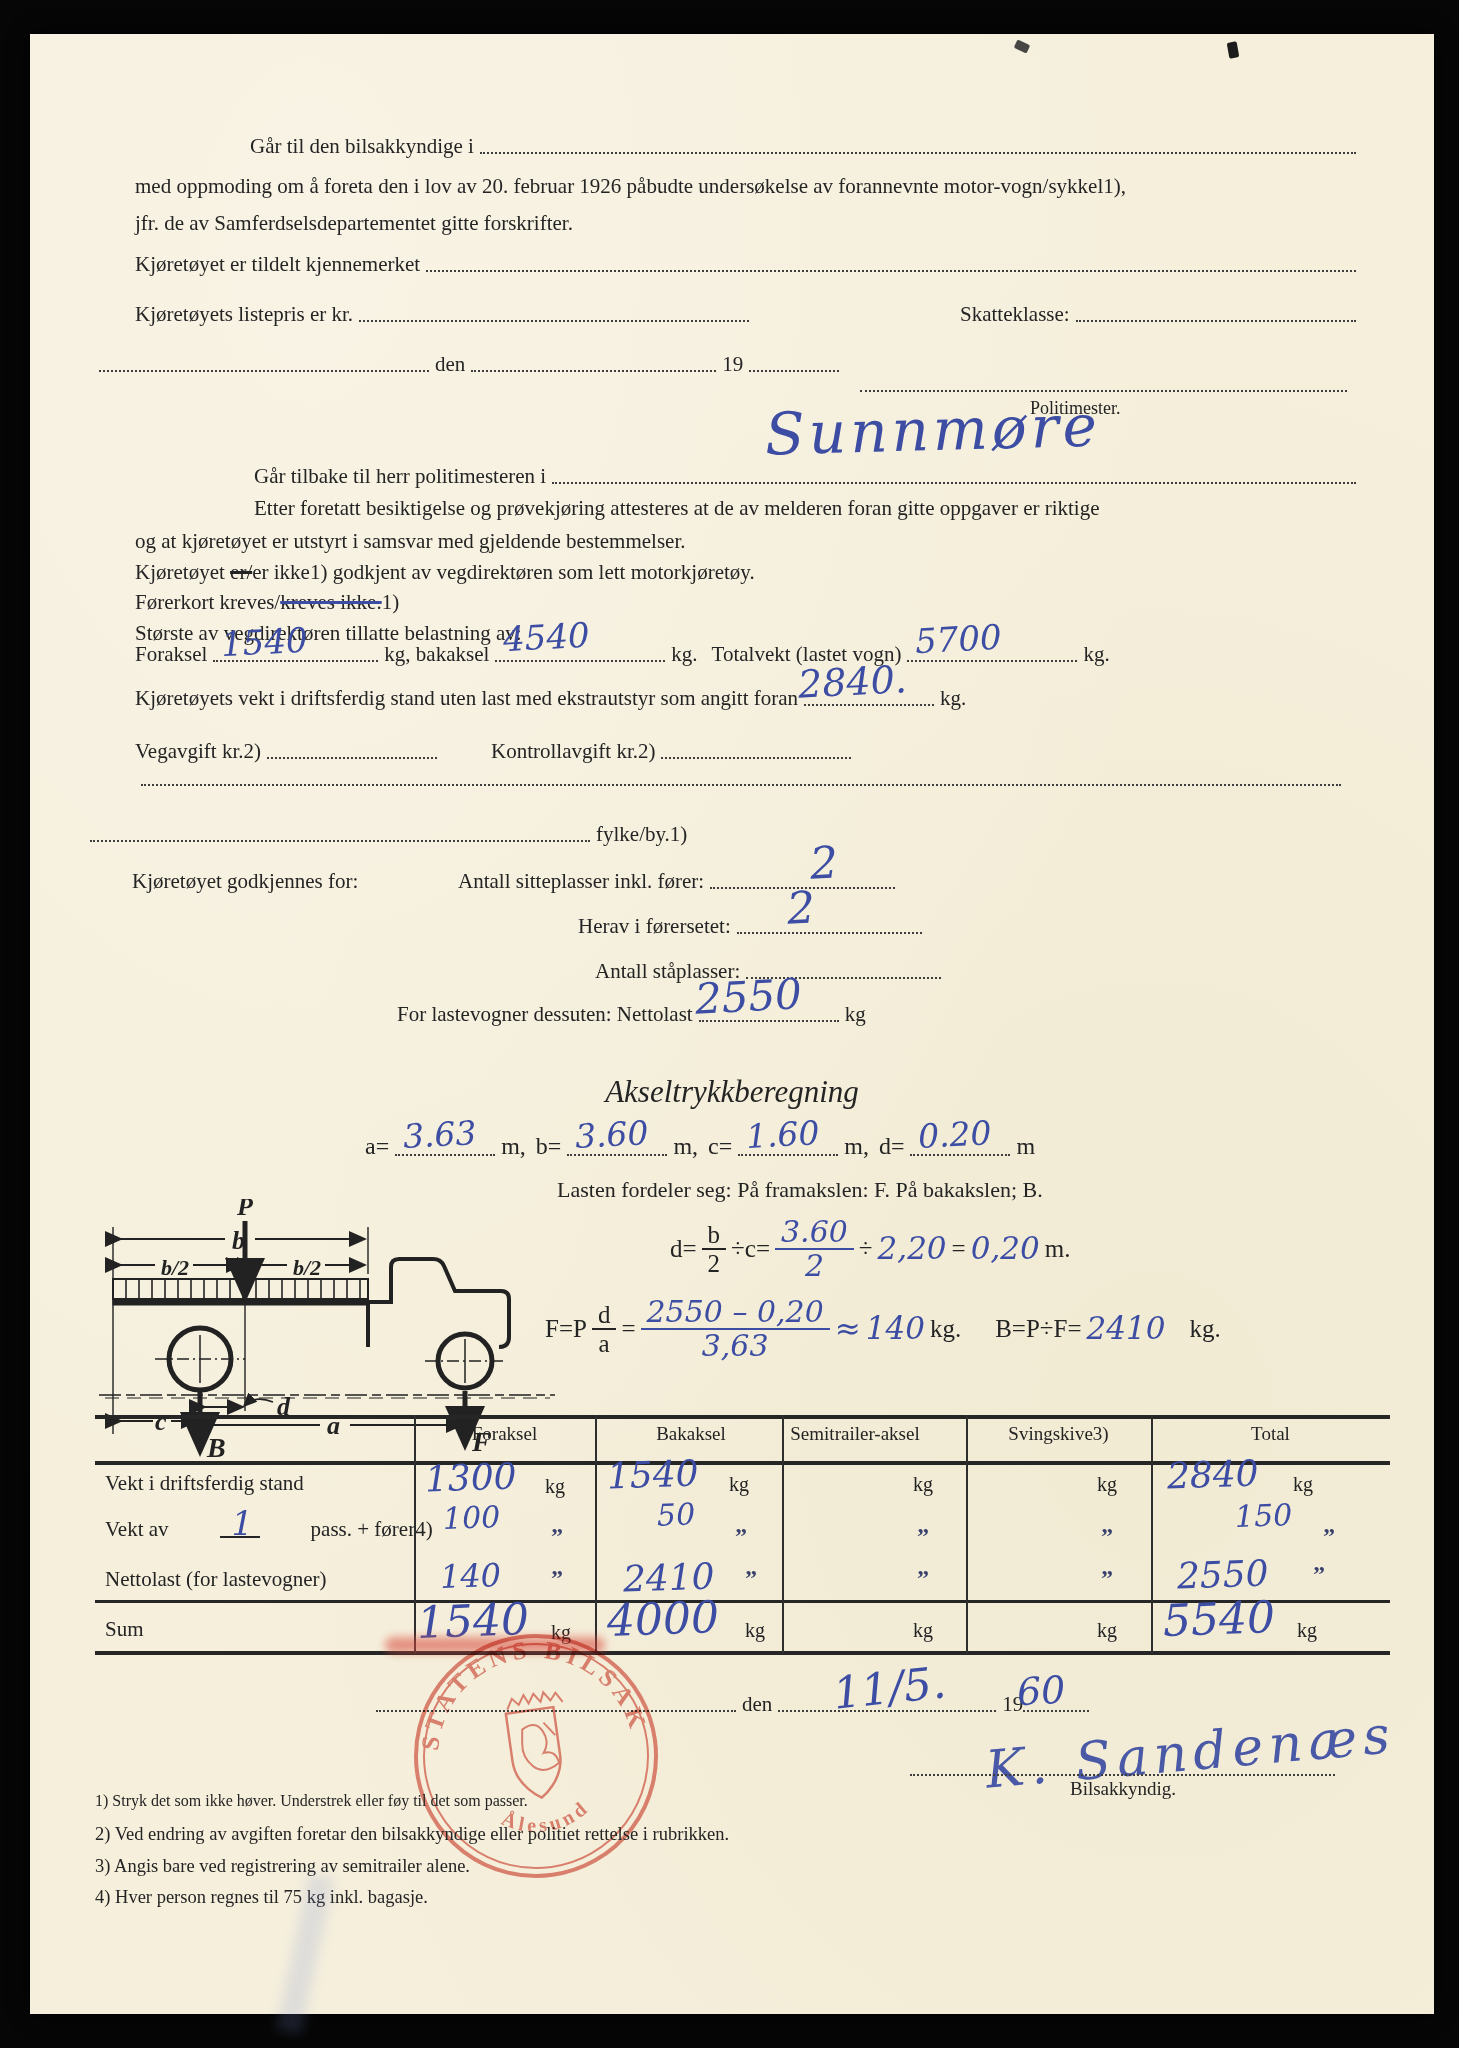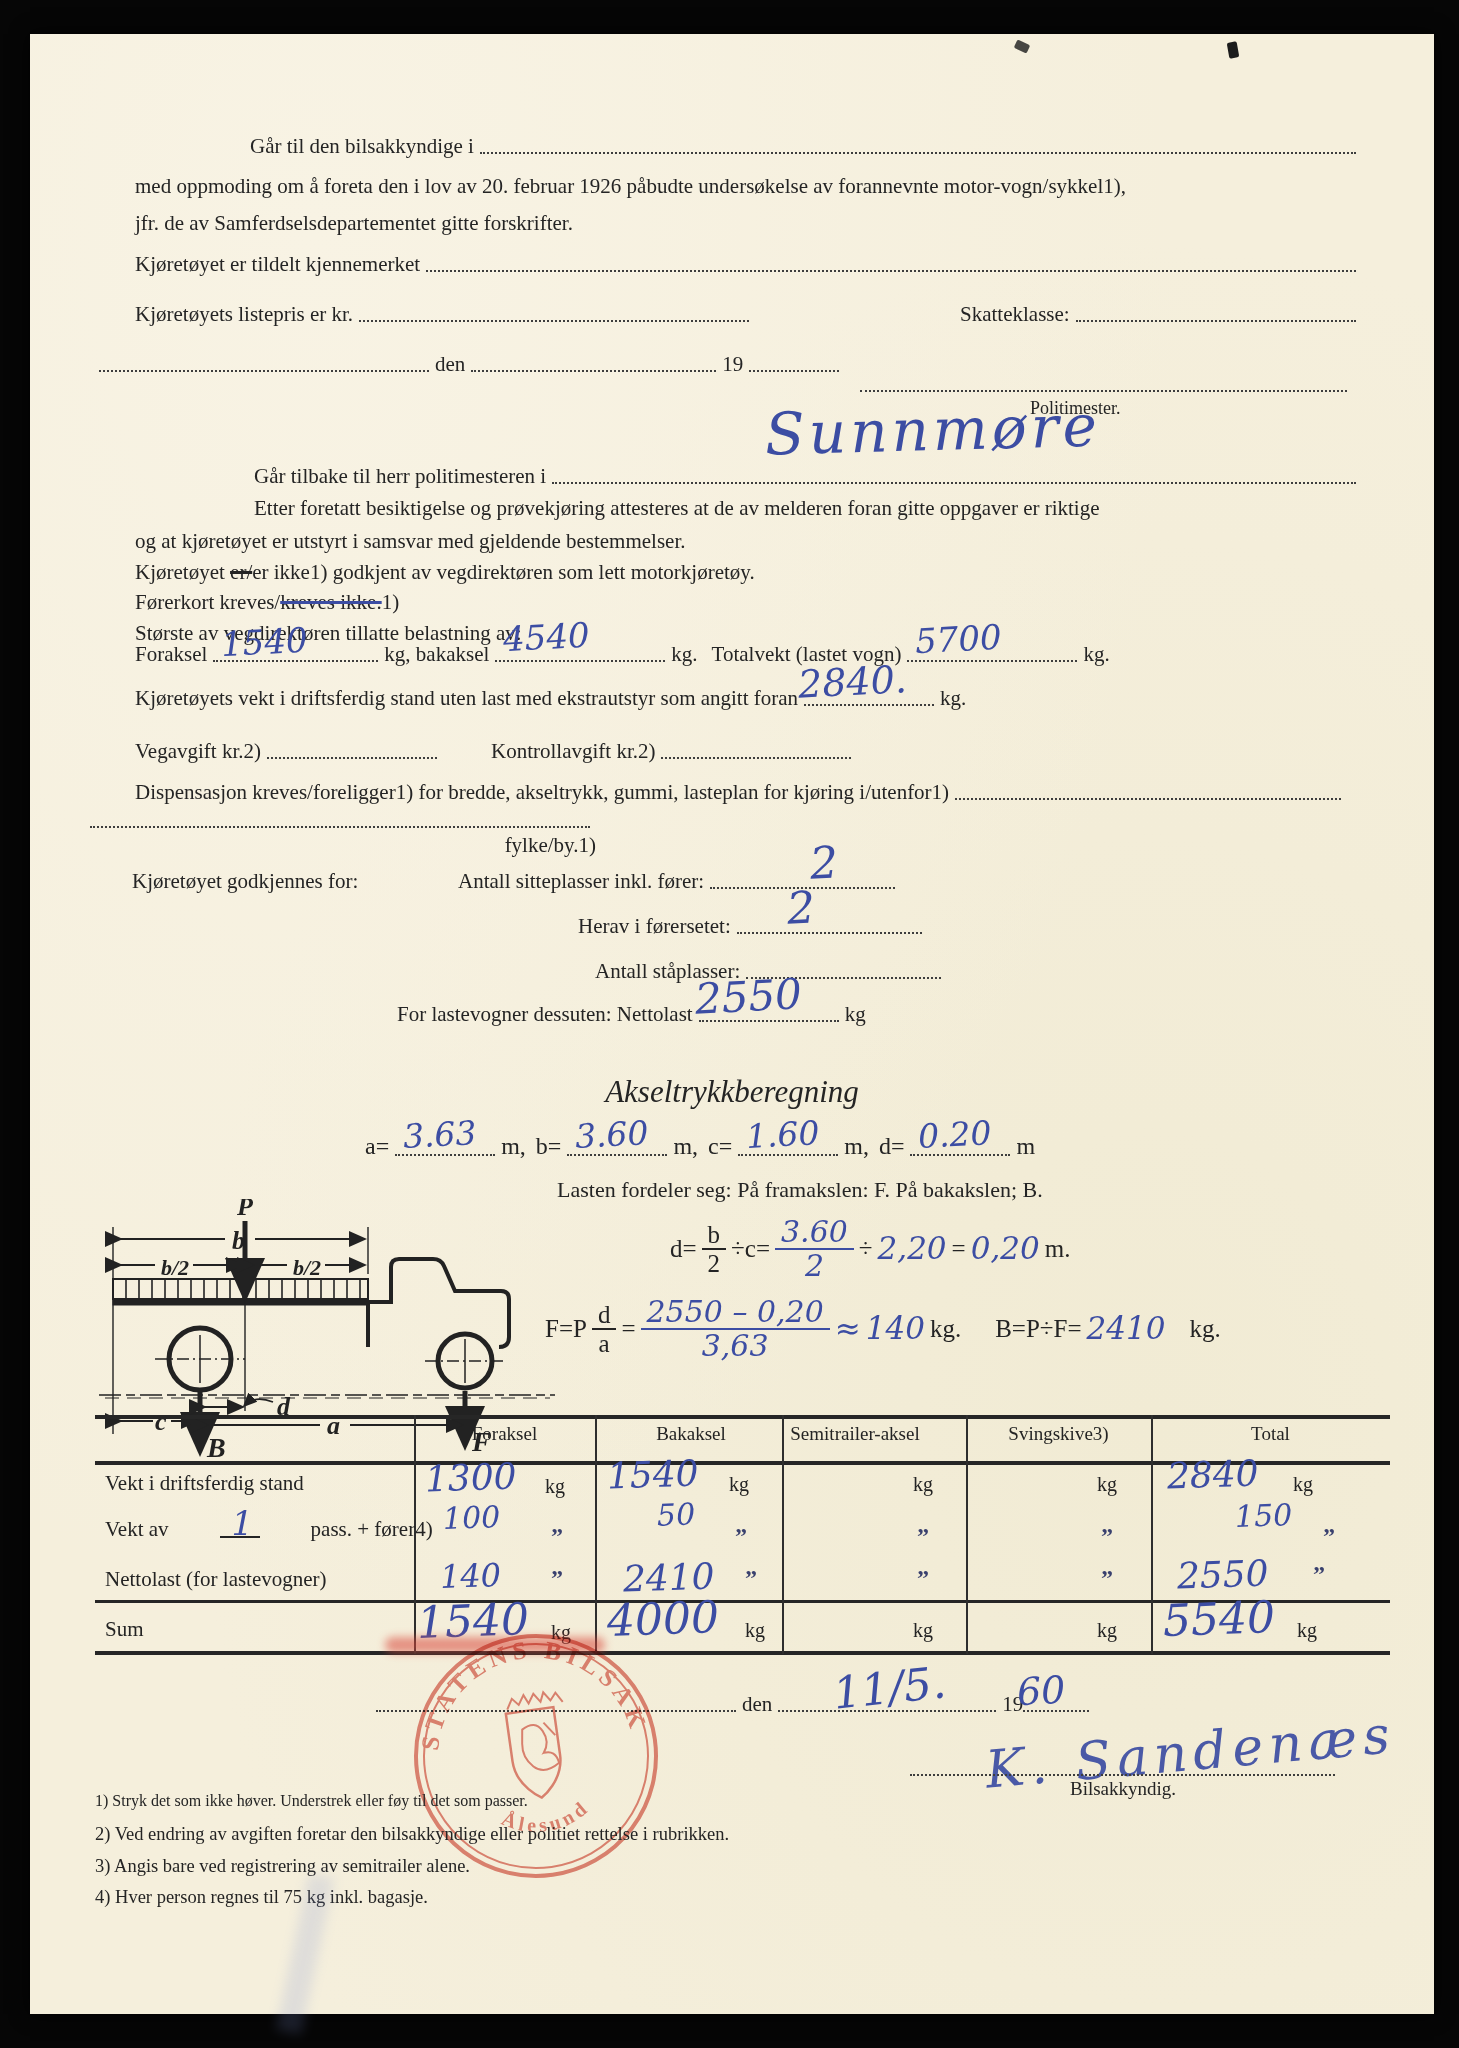--- a/index.html
+++ b/index.html
@@ -123,24 +123,23 @@
 
   <div class="p print row" style="left:105px;top:705px;font-size:21px;">
     <span>Vegavgift kr.2)</span>
     <span class="leader" style="width:170px;"></span>
     <span style="width:48px;"></span>
     <span>Kontrollavgift kr.2)</span>
     <span class="leader" style="width:190px;"></span>
   </div>
 
   <div class="p print row" style="left:105px;top:746px;width:1212px;font-size:21px;">
-    <span>Dispensasjon kreves/foreligger1) for bredde, akseltrykk, gummi, lasteplan for kjøring i/utenfor1)</span>
-    <span class="leader leadfill"></span>
-  </div>
-  <div class="p print row" style="left:60px;top:788px;font-size:21px;flex-direction:column;">
+    <span class="leader leadfill"></span>
+  </div>
+  <div class="p print row" style="left:60px;top:788px;font-size:21px;">
     <span class="leader" style="width:500px;margin-left:0;"></span>
     <span>fylke/by.1)</span>
   </div>
 
   <div class="p print" style="left:102px;top:835px;font-size:21px;">Kjøretøyet godkjennes for:</div>
   <div class="p print row" style="left:428px;top:835px;font-size:21px;">
     <span>Antall sitteplasser inkl. fører:</span>
     <span class="leader" style="width:185px;">
       <span class="hand fieldv" style="left:100px;font-size:44px;bottom:2px;">2</span>
     </span>

